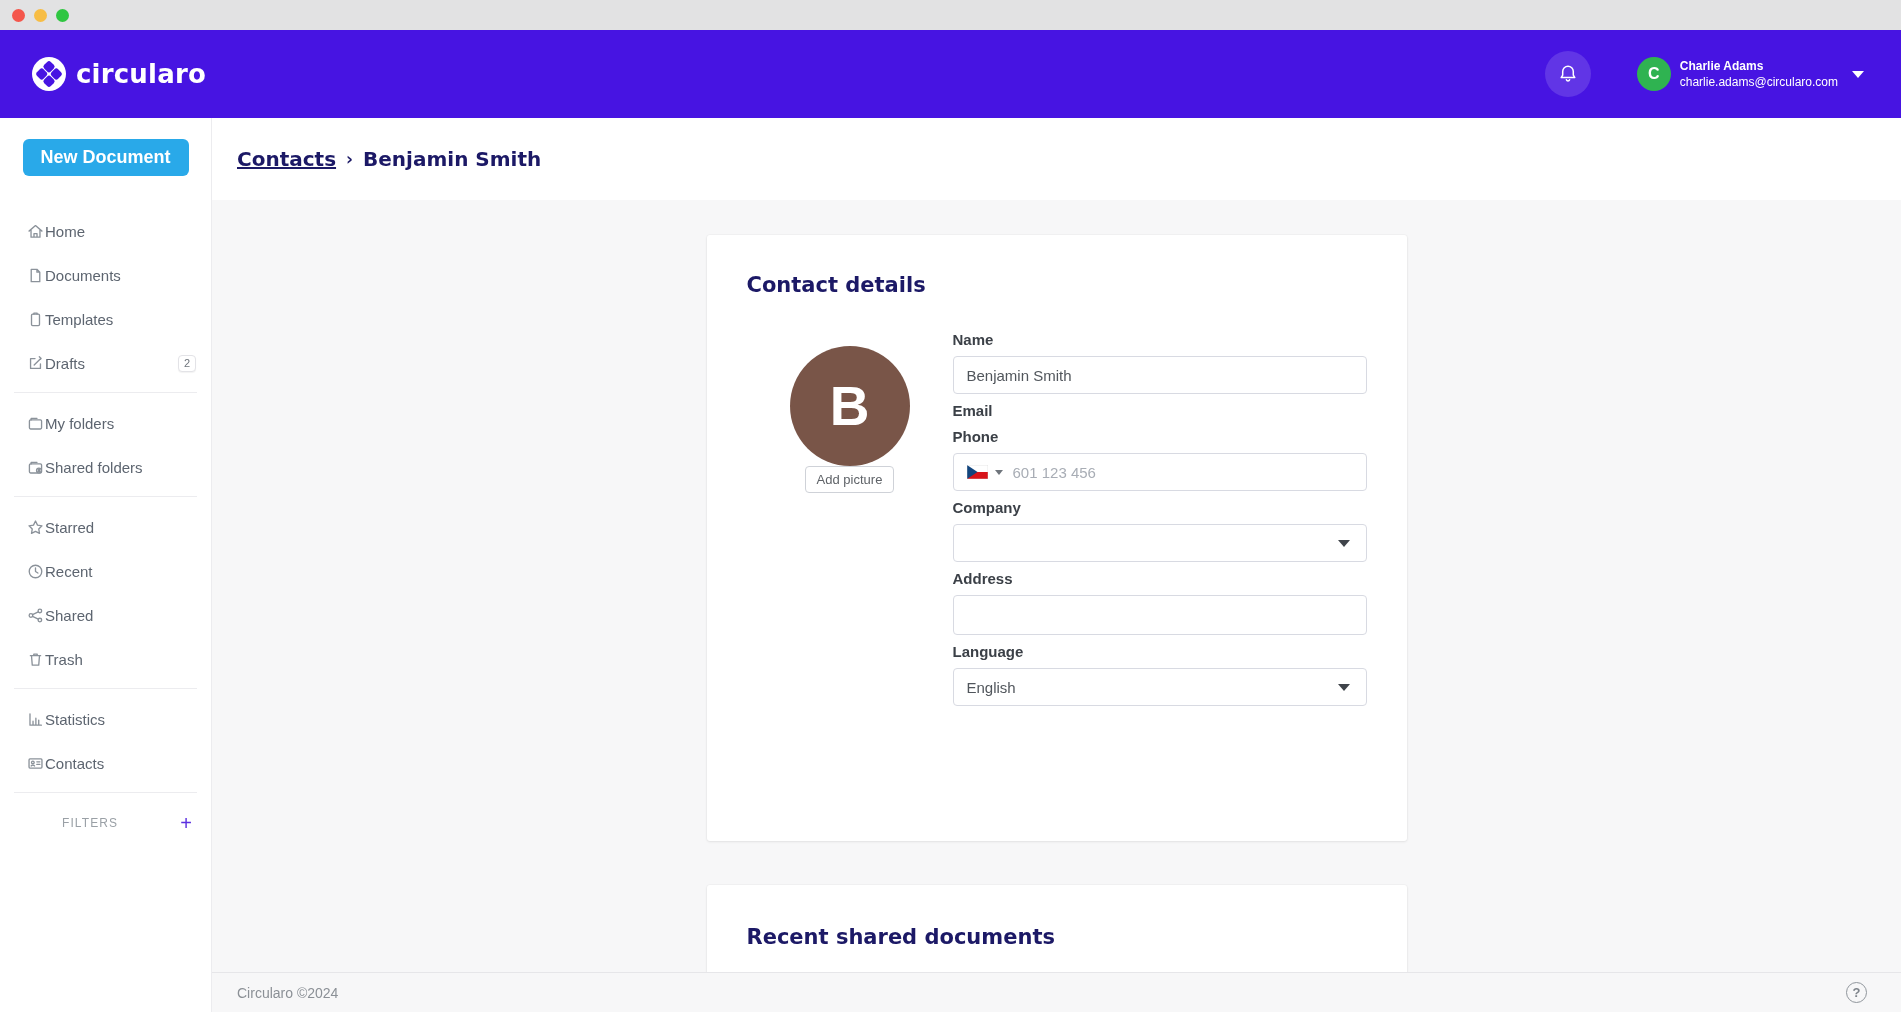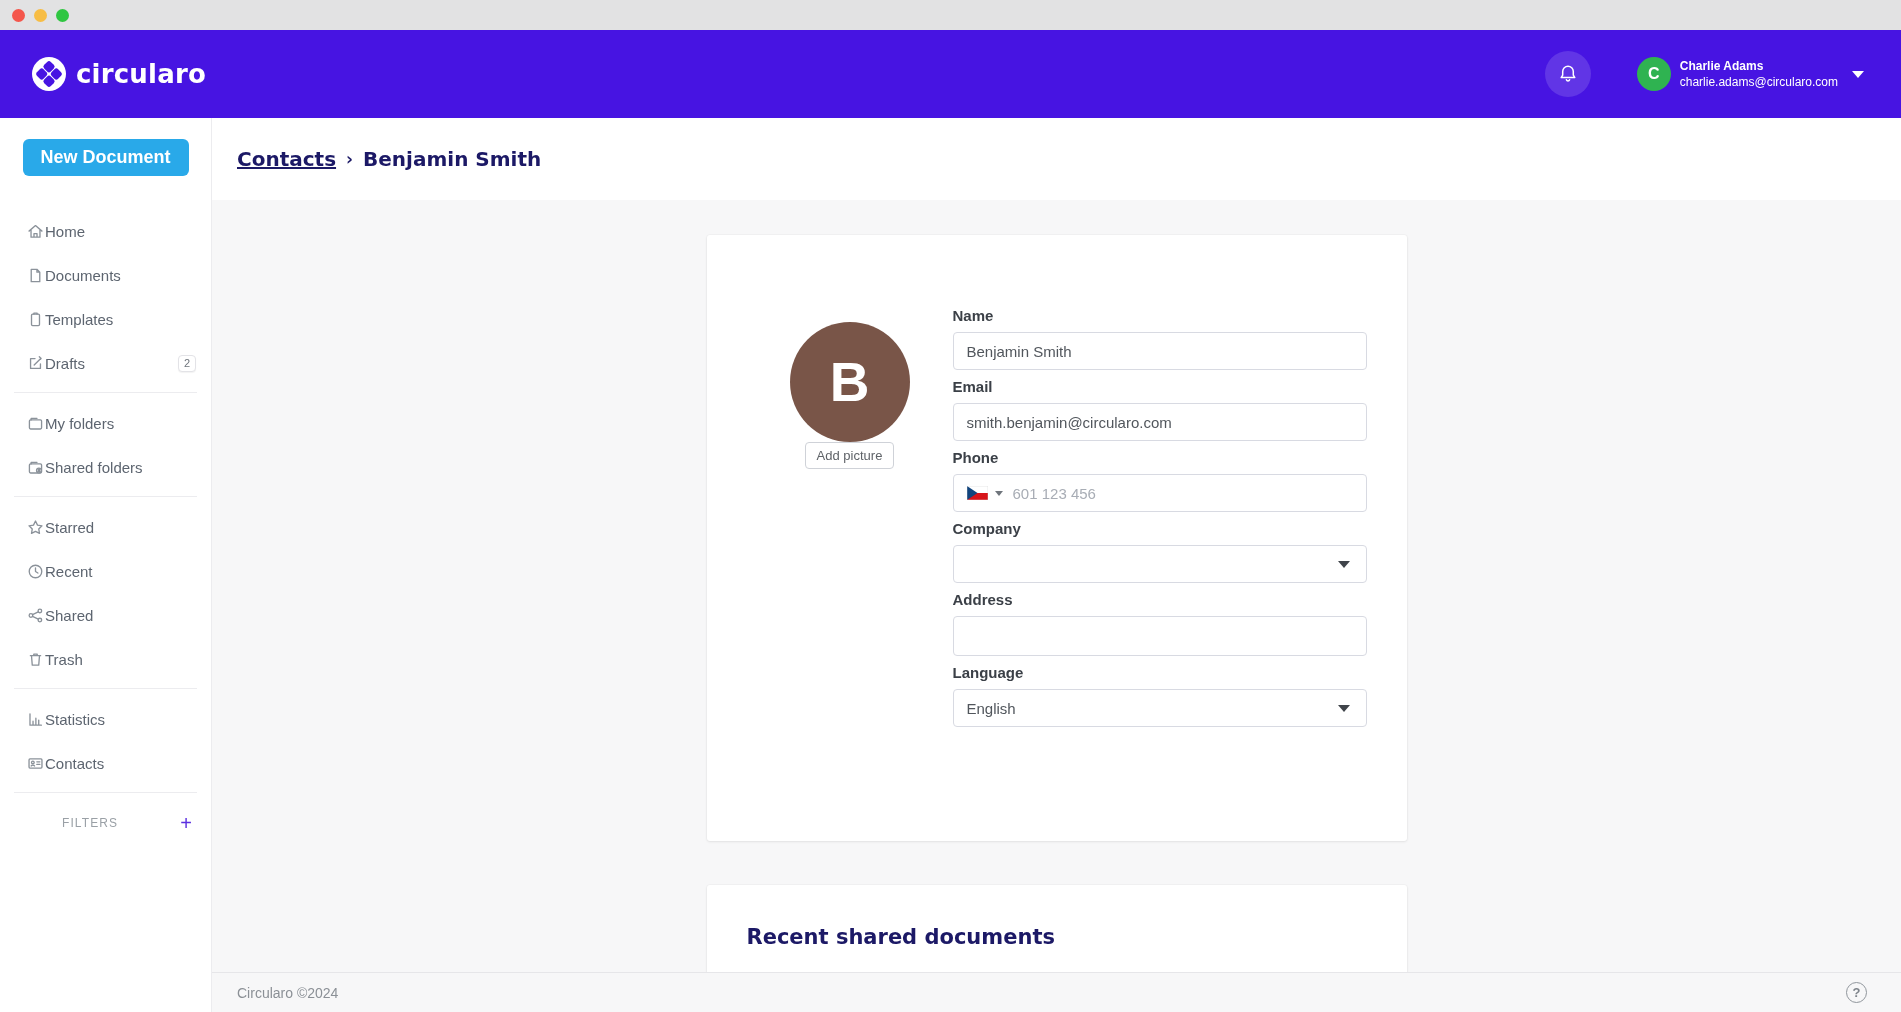--- a/index.html
+++ b/index.html
@@ -228,33 +228,33 @@
       <div class="crumb">
         <a>Contacts</a>
         <span class="crumb-sep">›</span>
         <span>Benjamin Smith</span>
       </div>
     </div>
 
     <div class="content">
 
       <div class="card card-details">
+        <div class="card-title">Contact details</div>
         <div class="card-body">
           <div class="avatar-col">
             <div class="big-avatar">B</div>
             <button class="add-picture">Add picture</button>
           </div>
           <div class="form-col">
             <div class="field">
               <label>Name</label>
               <input class="text-input" type="text" value="Benjamin Smith" style="">
             </div>
             <div class="field">
               <label>Email</label>
-              <input class="text-input" type="text" value="smith.benjamin@circularo.com" style="">
             </div>
             <div class="field">
               <label>Phone</label>
               <div class="phone-wrap">
                 <svg class="flag" width="21" height="14" viewBox="0 0 21 14">
                   <rect width="21" height="7" fill="#ffffff"></rect>
                   <rect y="7" width="21" height="7" fill="#d7141a"></rect>
                   <polygon points="0,0 10.5,7 0,14" fill="#11457e"></polygon>
                   <rect width="21" height="14" fill="none" stroke="#d0d0d0" stroke-width="0.5"></rect>
                 </svg>

